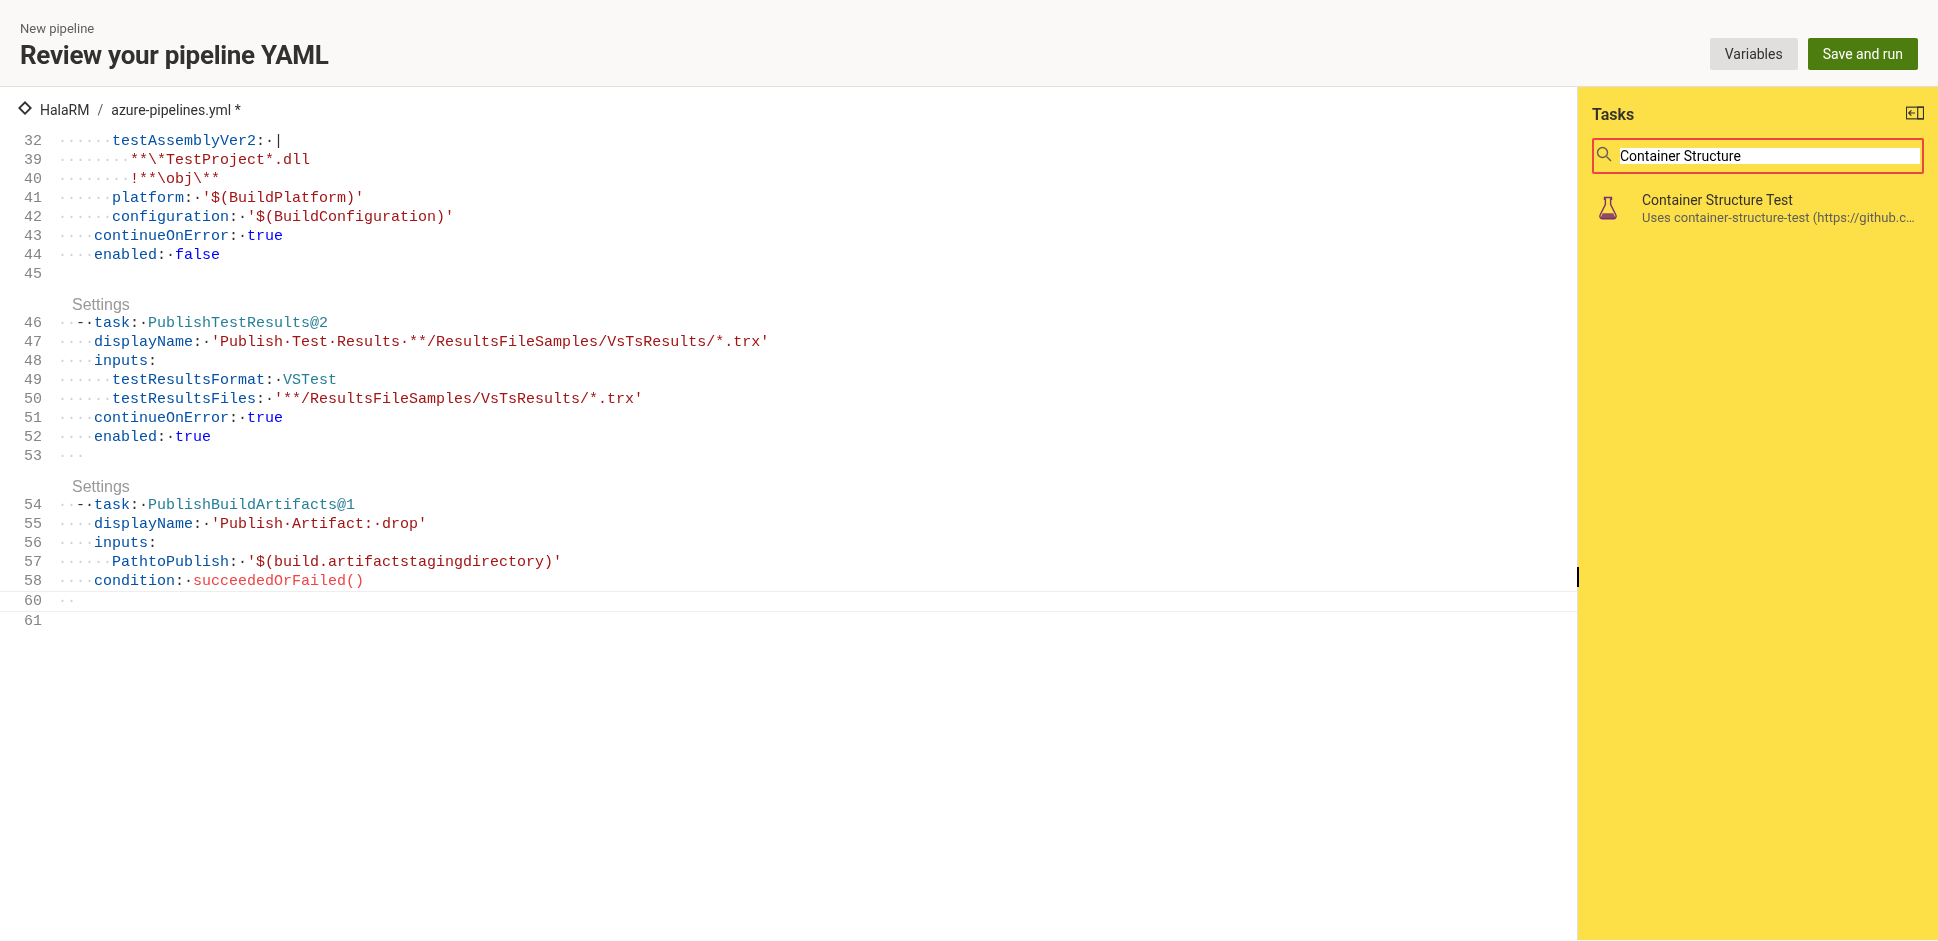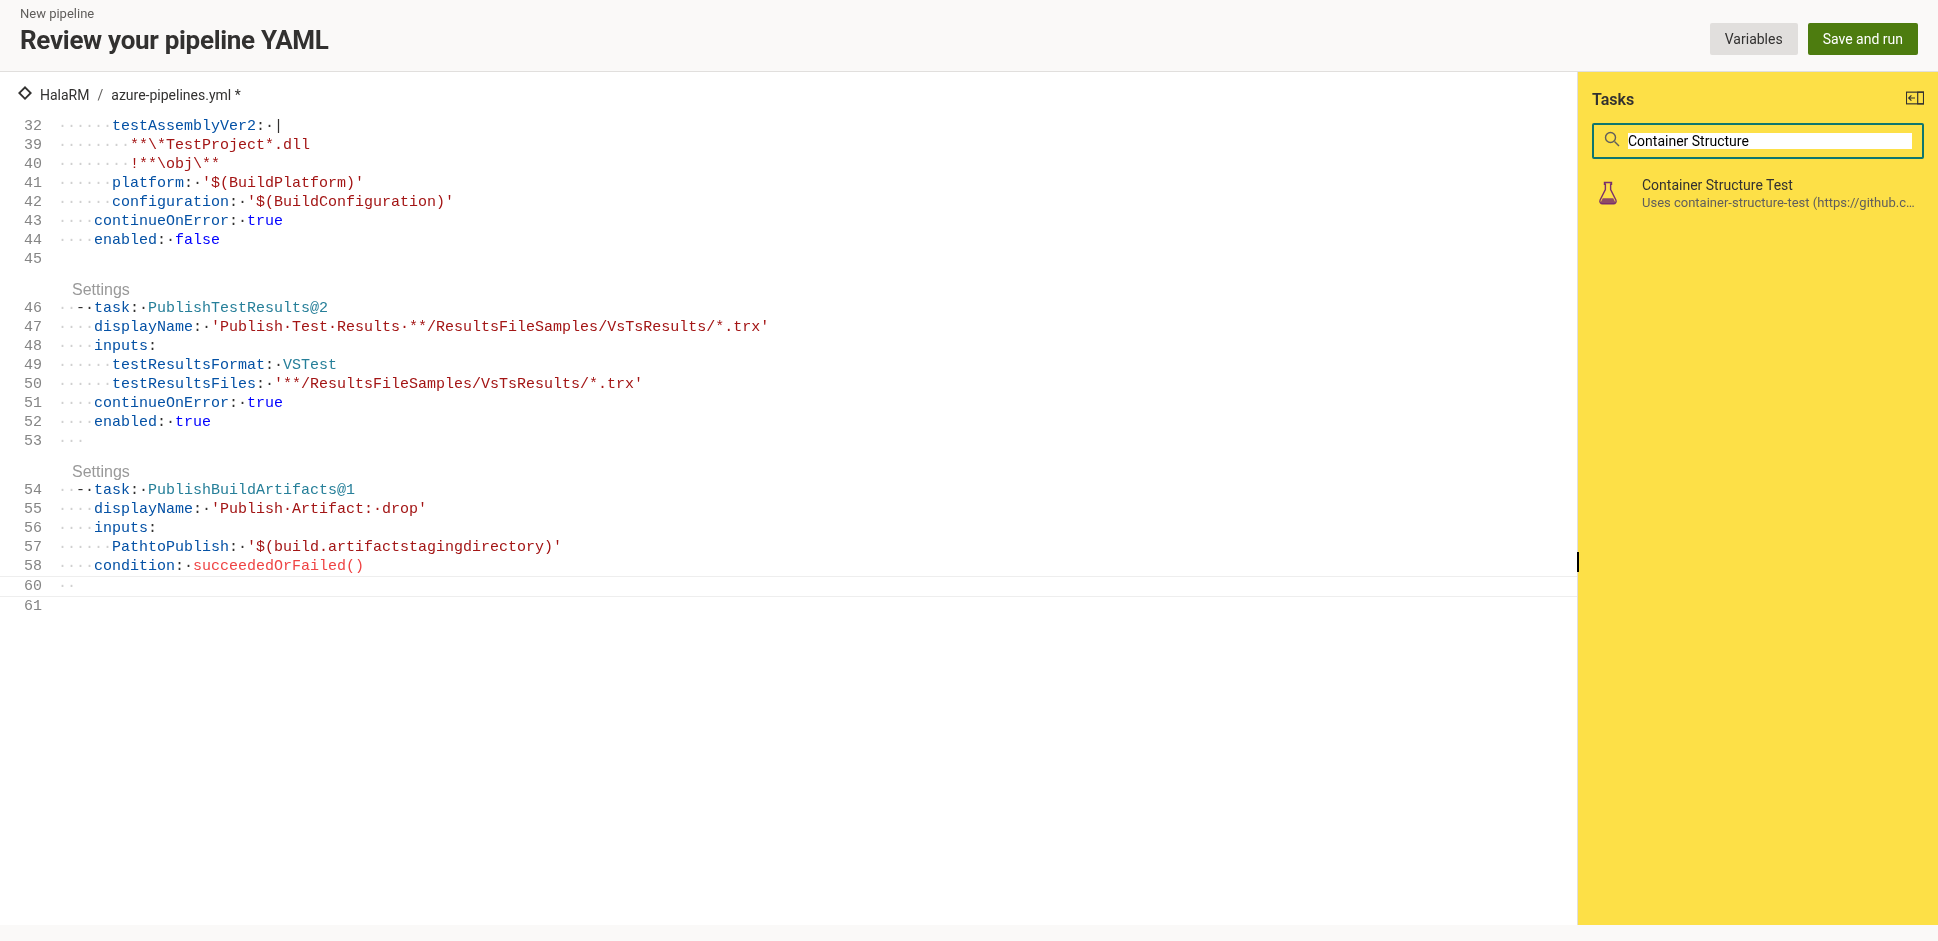--- a/index.html
+++ b/index.html
@@ -1,18 +1,18 @@
 <!DOCTYPE html>
 <html><head>
 <meta charset="utf-8">
 <style>
   * { box-sizing: border-box; margin: 0; padding: 0; }
   html, body { width: 100%; height: 100%; font-family: "Segoe UI", -apple-system, Roboto, Helvetica, Arial, sans-serif; background: #faf9f8; color: #323130; }
   .header {
-    padding: 6px 20px 16px 20px;
+    padding: 21px 20px 16px 20px;
     display: flex;
     align-items: flex-end;
     justify-content: space-between;
     border-bottom: 1px solid #e1dfdd;
     background: #faf9f8;
   }
   .header-left { display: flex; flex-direction: column; gap: 4px; }
   .breadcrumb-small { font-size: 13px; color: #605e5c; }
   .page-title { font-size: 26px; font-weight: 700; letter-spacing: -0.3px; }
   .header-right { display: flex; gap: 10px; align-items: center; }
@@ -35,21 +35,21 @@
   .tk-bool { color: #0000ff; }
   .tk-type { color: #267f99; }
   .tk-call { color: #ef4444; }
   .tk-ws { color: #d0d0d0; }
   .current-line { border-top: 1px solid #eee; border-bottom: 1px solid #eee; }
   
   .side-panel { width: 360px; background: #fde047; padding: 18px 14px; display: flex; flex-direction: column; gap: 14px; position: relative; }
   .drag-handle { position: absolute; left: -1px; top: 480px; width: 2px; height: 20px; background: #000; cursor: ew-resize; }
   .side-header { display: flex; justify-content: space-between; align-items: center; font-size: 16px; font-weight: 600; }
   .expand-icon { width: 18px; height: 14px; cursor: pointer; }
-  .search-box { display: flex; align-items: center; gap: 8px; border: 2px solid #0f766e; border-radius: 2px; padding: 6px 10px; }
+  .search-box { display: flex; align-items: center; gap: 8px; border: 2px solid #ef4444; border-radius: 2px; padding: 6px 2px; }
   .search-box input { border: none; outline: none; font-size: 14px; flex: 1; font-family: inherit; }
   .task-item { display: flex; gap: 20px; padding: 4px 2px; align-items: flex-start; cursor: pointer; }
   .task-icon { width: 28px; height: 28px; flex-shrink: 0; margin-top: 2px; }
   .task-text { display: flex; flex-direction: column; gap: 2px; min-width: 0; }
   .task-title { font-size: 14px; color: #323130; }
   .task-desc { font-size: 13px; color: #605e5c; overflow: hidden; text-overflow: ellipsis; white-space: nowrap; max-width: 280px; }
 </style>
 </head>
 <body>
 

